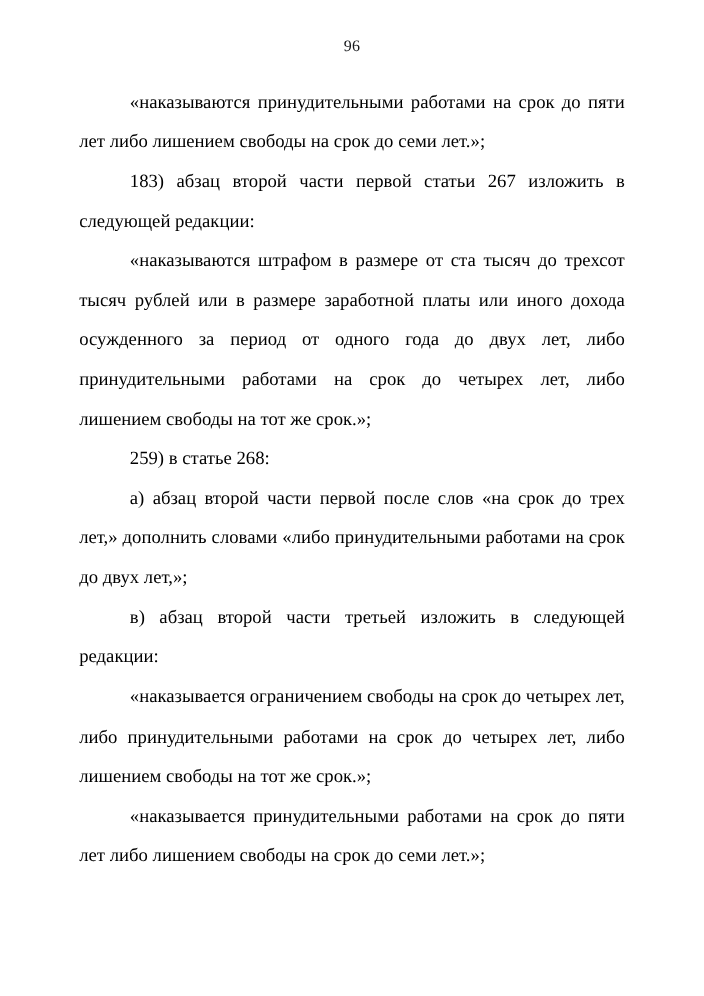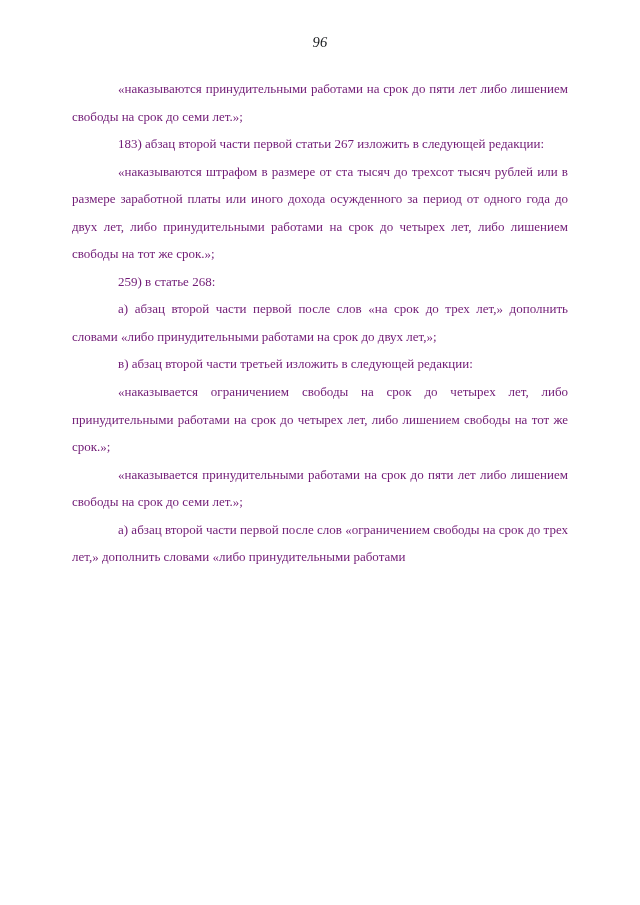--- a/index.html
+++ b/index.html
@@ -20,30 +20,29 @@
     height: 905px;
     box-sizing: border-box;
     padding: 34px 72px 0 72px;
   }
   .page-number {
     text-align: center;
     font-size: 14.5px;
     letter-spacing: 0.2px;
     margin: 0 0 24px 0;
     color: #15171a;
-    font-style: italic;
   }
   .body-text p {
     margin: 0 0 0 0;
-    font-size: 13px;
+    font-size: 17px;
     line-height: 2.12;
     text-align: justify;
     text-justify: inter-word;
     text-indent: 46px;
-    color: #701a75;
+    color: #000000;
     hyphens: none;
   }
   
   .body-text p, .page-number {
     -webkit-font-smoothing: antialiased;
   }
 </style>
 </head>
 <body>
 
@@ -51,15 +50,14 @@
   <div class="page-number">96</div>
   <div class="body-text">
     <p>«наказываются принудительными работами на срок до пяти лет либо лишением свободы на срок до семи лет.»;</p>
     <p>183) абзац второй части первой статьи 267 изложить в следующей редакции:</p>
     <p>«наказываются штрафом в размере от ста тысяч до трехсот тысяч рублей или в размере заработной платы или иного дохода осужденного за период от одного года до двух лет, либо принудительными работами на срок до четырех лет, либо лишением свободы на тот же срок.»;</p>
     <p>259) в статье 268:</p>
     <p>а) абзац второй части первой после слов «на срок до трех лет,» дополнить словами «либо принудительными работами на срок до двух лет,»;</p>
     <p>в) абзац второй части третьей изложить в следующей редакции:</p>
     <p>«наказывается ограничением свободы на срок до четырех лет, либо принудительными работами на срок до четырех лет, либо лишением свободы на тот же срок.»;</p>
     <p>«наказывается принудительными работами на срок до пяти лет либо лишением свободы на срок до семи лет.»;</p>
-    <p>а) абзац второй части первой после слов «ограничением свободы на срок до трех лет,» дополнить словами «либо принудительными работами</p>
   </div>
 </div>
 
 </body></html>

